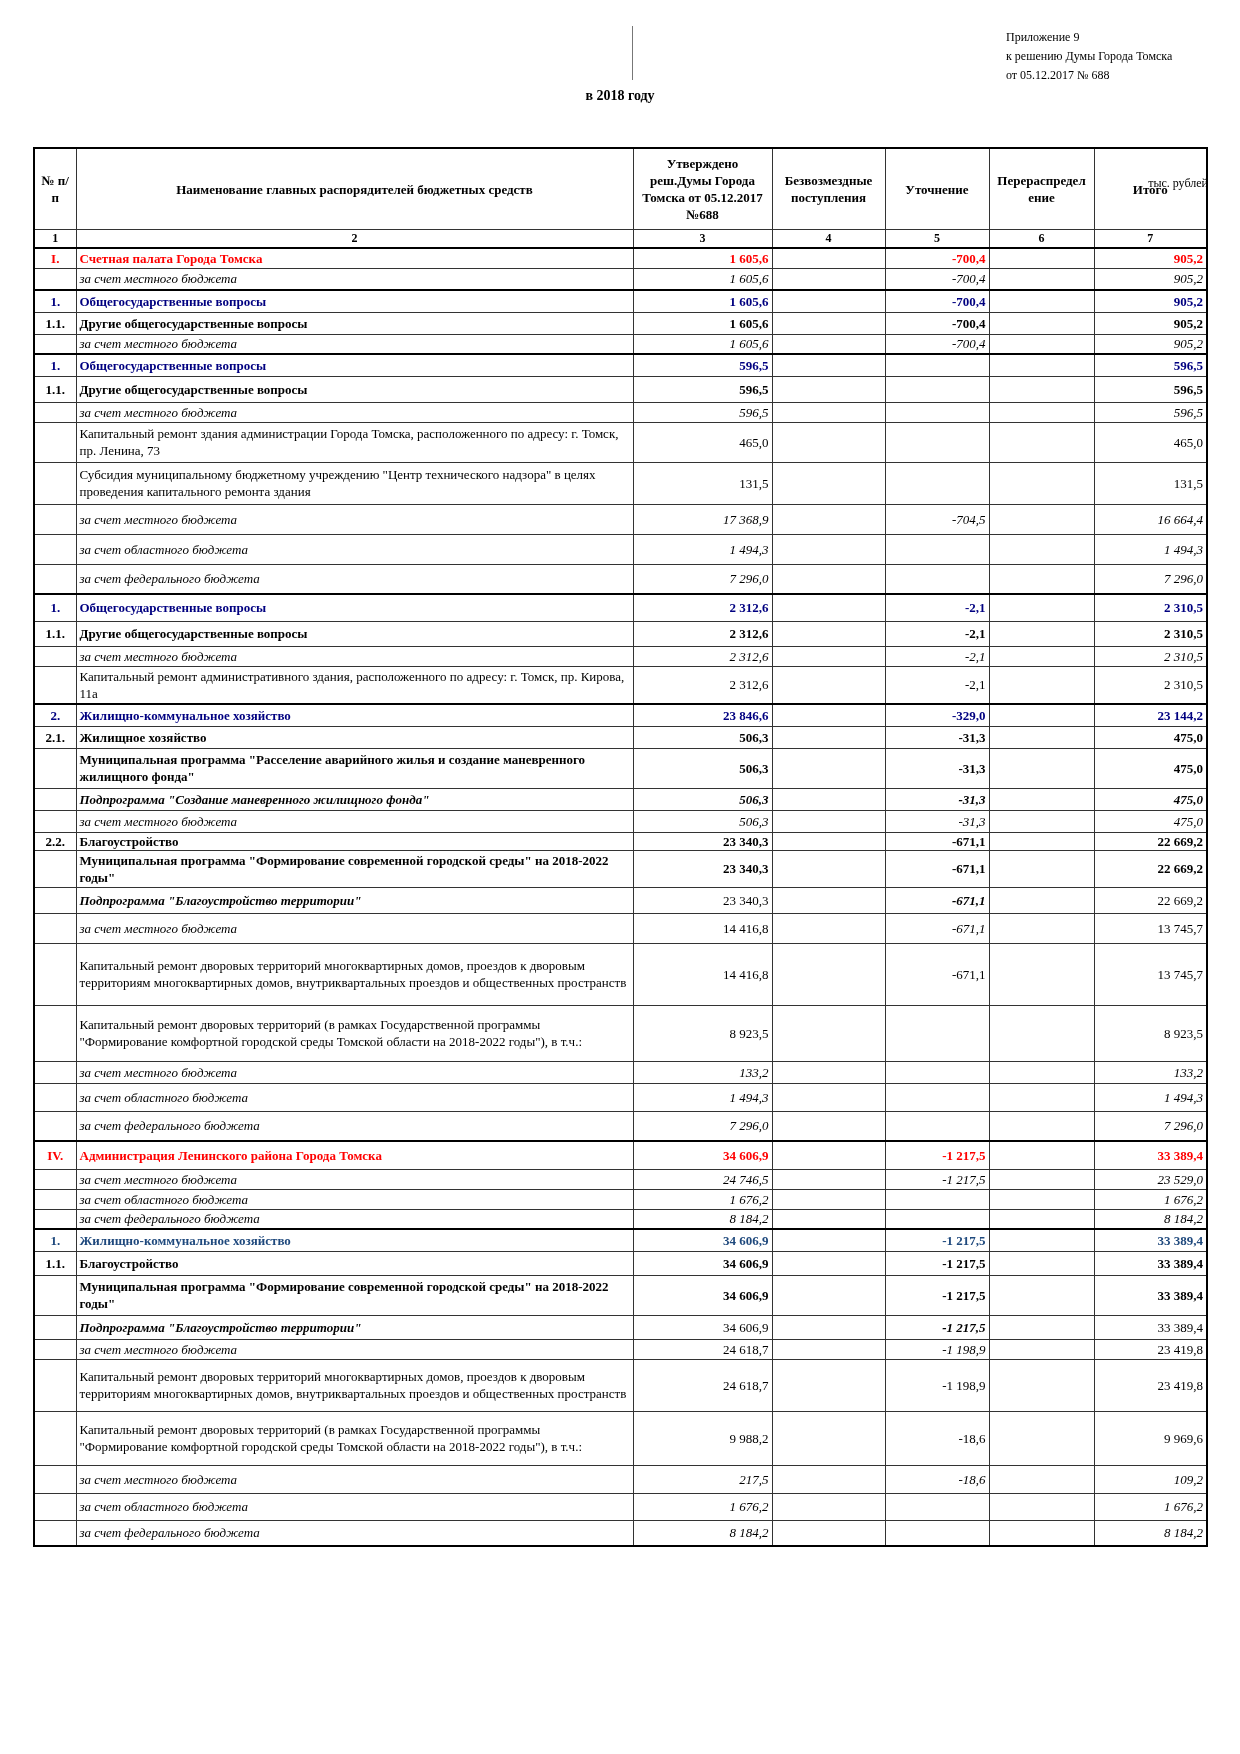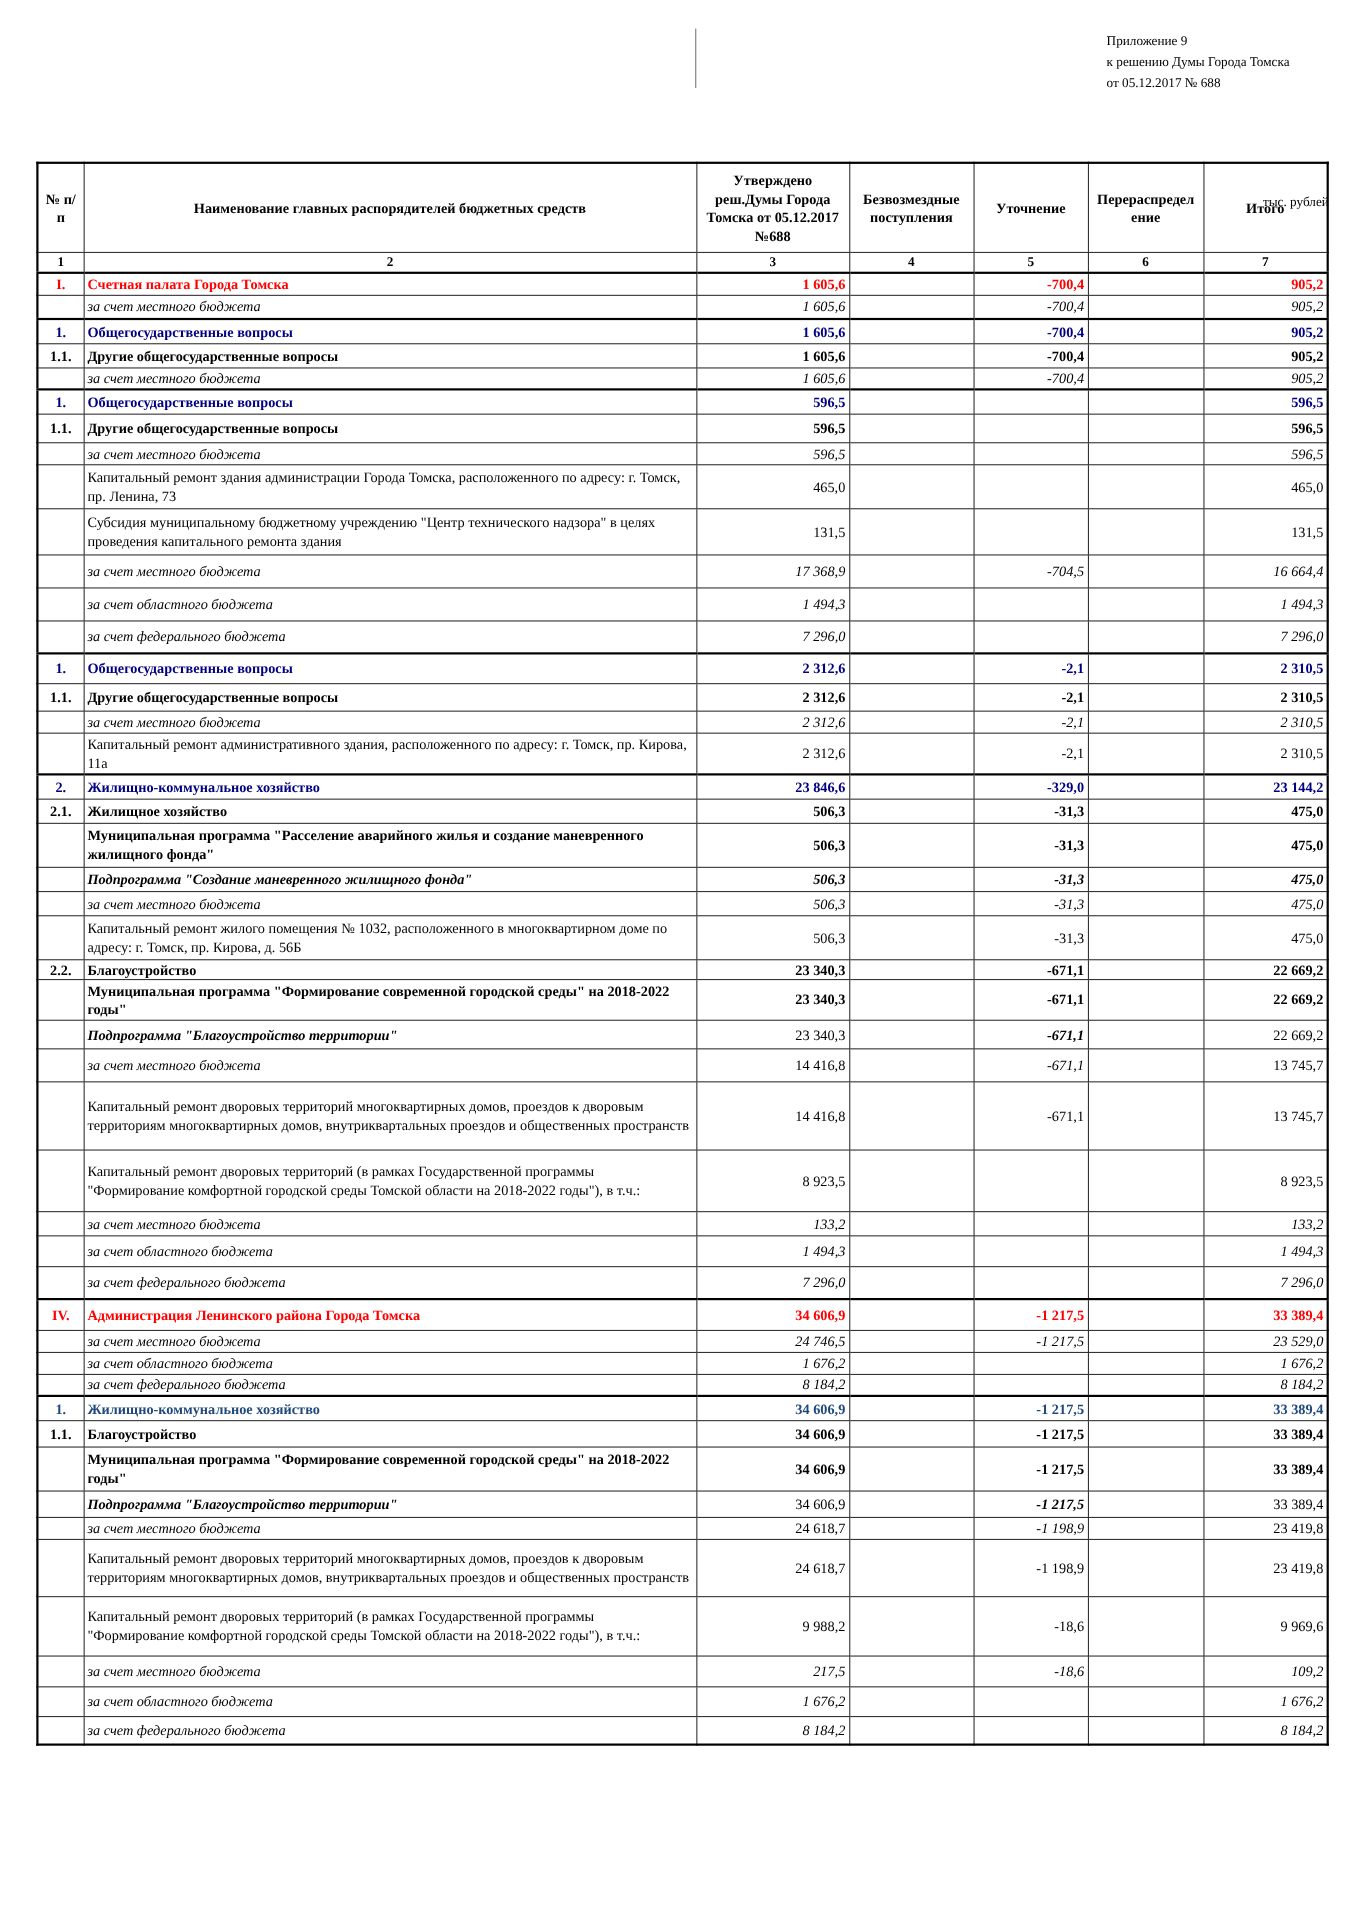--- a/index.html
+++ b/index.html
@@ -27,20 +27,21 @@
 </head>
 <body>
 
 <div class="annex">
   <div>Приложение 9</div>
   <div>к решению Думы Города Томска</div>
   <div>от 05.12.2017  № 688</div>
 </div>
 <div class="vline"></div>
 <div class="title">
+  <div>в 2018 году</div>
 </div>
 <div class="units">тыс. рублей</div>
 
 <table>
   <colgroup>
     <col style="width:42px">
       <col style="width:557px">
       <col style="width:139px">
       <col style="width:113px">
       <col style="width:104px">
@@ -259,29 +260,20 @@
       </tr>
       <tr class="it" style="height: 22px;">
         <td class="num"></td>
         <td class="name">за счет местного бюджета</td>
         <td class="v">506,3</td>
         <td class="v"></td>
         <td class="v">-31,3</td>
         <td class="v"></td>
         <td class="v">475,0</td>
       </tr>
-      <tr style="height: 40px;">
-        <td class="num"></td>
-        <td class="name">Капитальный ремонт жилого помещения № 1032, расположенного в многоквартирном доме по адресу: г. Томск, пр. Кирова, д. 56Б</td>
-        <td class="v">506,3</td>
-        <td class="v"></td>
-        <td class="v">-31,3</td>
-        <td class="v"></td>
-        <td class="v">475,0</td>
-      </tr>
       <tr class="bold" style="height: 17px;">
         <td class="num">2.2.</td>
         <td class="name">Благоустройство</td>
         <td class="v">23 340,3</td>
         <td class="v"></td>
         <td class="v">-671,1</td>
         <td class="v"></td>
         <td class="v">22 669,2</td>
       </tr>
       <tr class="bold" style="height: 37px;">

